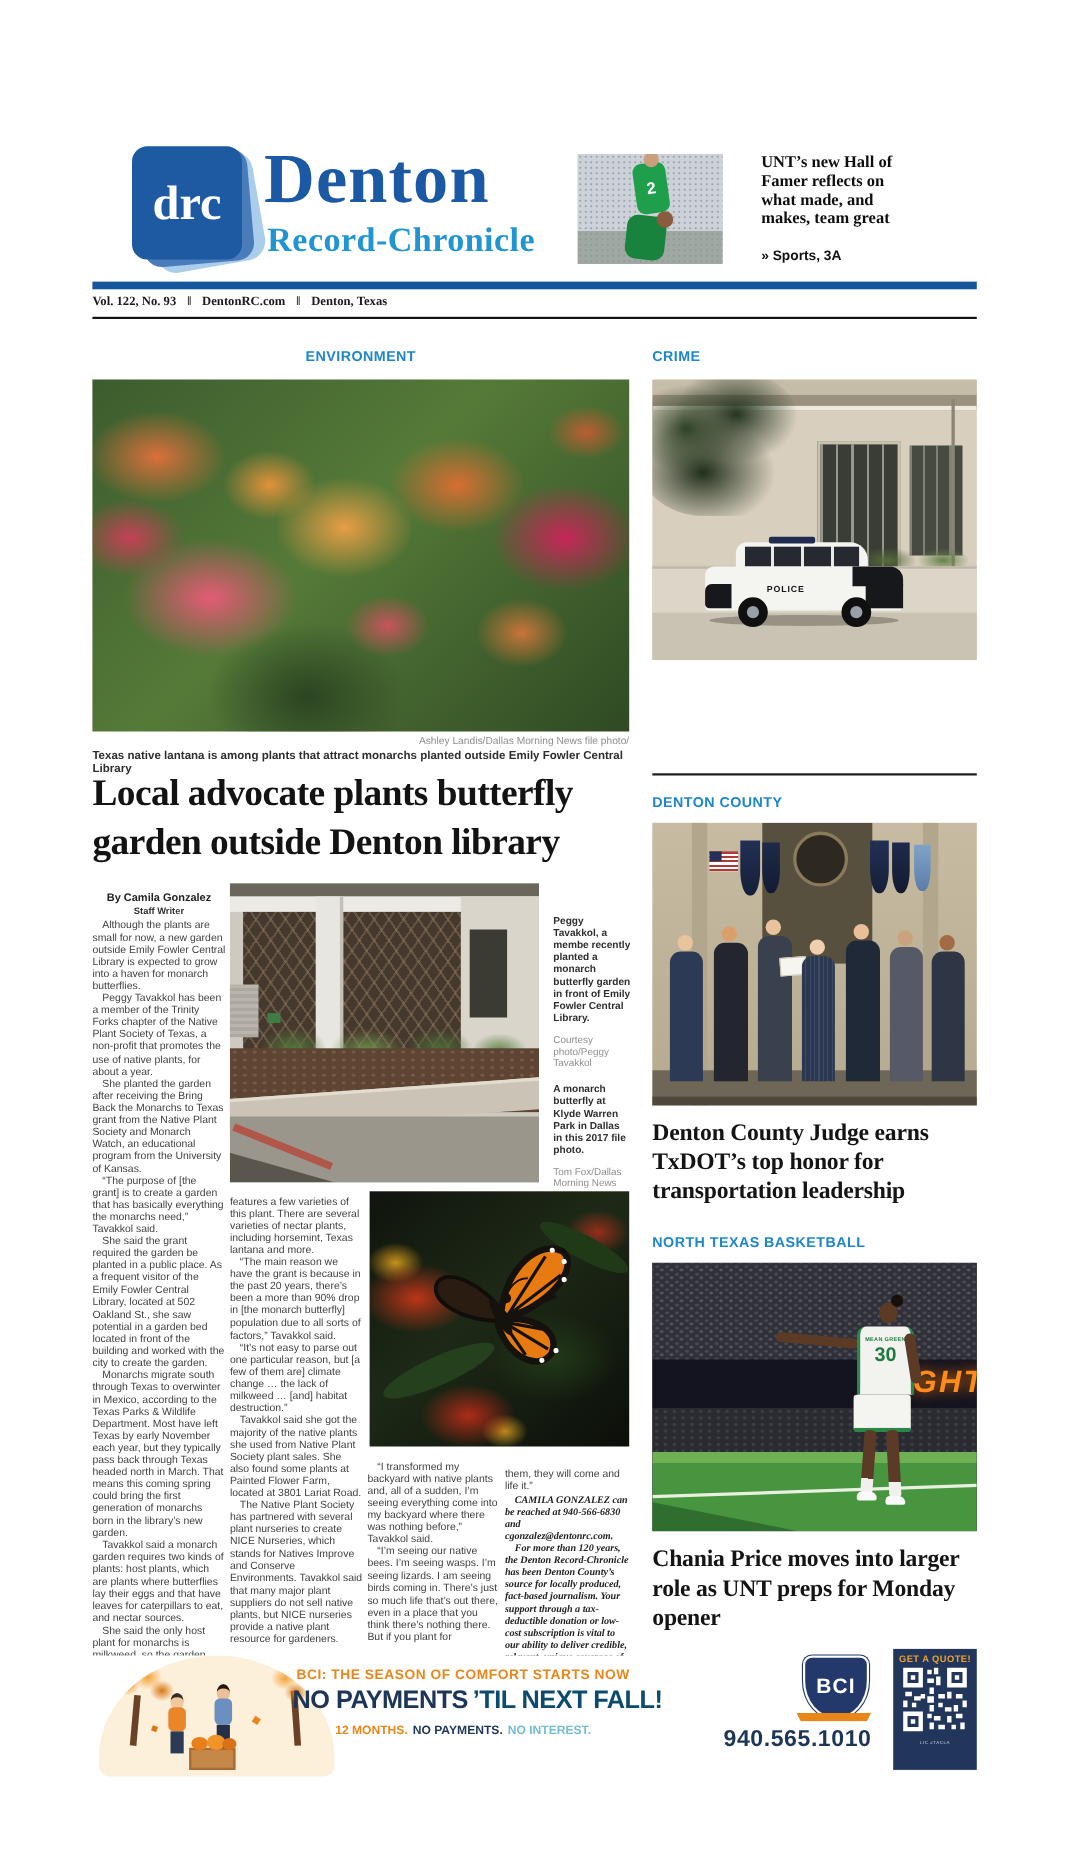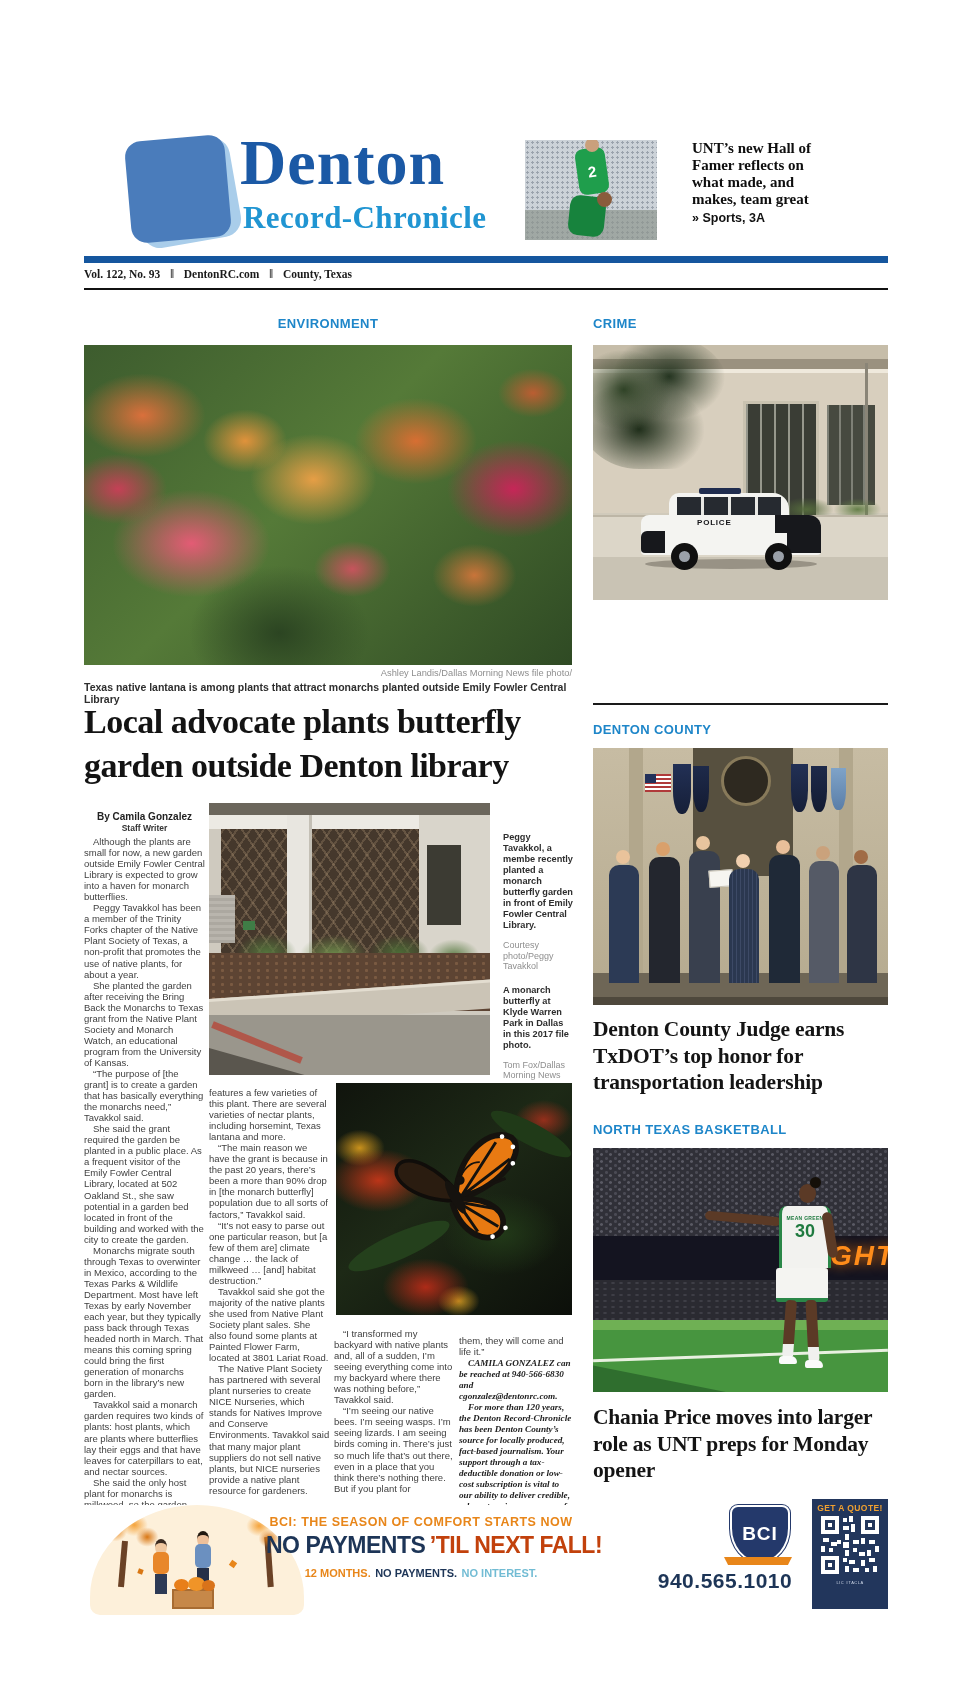--- a/index.html
+++ b/index.html
@@ -24,48 +24,51 @@
 </style>
 </head>
 <body>
 
 <div id="page">
 
 
   <div class="abs" style="left:120px;top:133px;width:113px;height:111px">
     <div class="abs" style="left:16px;top:10px;width:100px;height:100px;background:#a9cdea;border-radius:18px;transform:rotate(-10deg)"></div>
     <div class="abs" style="left:8px;top:5px;width:100px;height:102px;background:#4a7cbb;border-radius:16px;transform:rotate(-5deg)"></div>
+    <div class="abs" style="left:0;top:0;width:100px;height:103px;background:#1d5aa2;border-radius:14px;display:flex;align-items:center;justify-content:center">
+      <span class="serif" style="color:#fff;font-weight:700;font-size:44px">drc</span>
+    </div>
   </div>
 
   <div class="abs serif" style="left:240px;top:126px;font-weight:700;font-size:64px;color:#1b59a5;letter-spacing:1px">Denton</div>
   <div class="abs serif" style="left:243px;top:200px;font-weight:700;font-size:31px;color:#2095d2;letter-spacing:.4px">Record-Chronicle</div>
 
   <div class="photo" style="left:525px;top:140px;width:132px;height:100px;background:
        radial-gradient(#9aa2ac 1px, transparent 1.3px) 0 0/5px 5px,#ccd2d8">
     <div class="abs" style="left:0;top:70px;width:132px;height:30px;background:#8d958f;opacity:.7"></div>
     <div class="abs" style="left:52px;top:8px;width:30px;height:46px;background:#1f9e4c;border-radius:8px;transform:rotate(-8deg);display:flex;align-items:center;justify-content:center">
       <span style="color:#fff;font-weight:bold;font-size:15px">2</span>
     </div>
     <div class="abs" style="left:60px;top:-2px;width:14px;height:14px;background:#caa07c;border-radius:50%"></div>
     <div class="abs" style="left:44px;top:56px;width:36px;height:40px;background:#17833d;border-radius:10px;transform:rotate(6deg)"></div>
     <div class="abs" style="left:72px;top:52px;width:15px;height:15px;background:#8a5c3c;border-radius:50%"></div>
   </div>
 
   <div class="abs" style="left:692px;top:140px;width:126px">
     <div class="serif" style="font-weight:700;font-size:15px;line-height:17px;color:#0e0e0e">UNT’s new Hall of Famer reflects on what made, and makes, team great</div>
-    <div style="margin-top:3px;font-weight:bold;font-size:12.5px;color:#111">» Sports, 3A</div>
+    <div style="margin-top:17px;font-weight:bold;font-size:12.5px;color:#111">» Sports, 3A</div>
   </div>
 
   <div class="abs" style="left:84px;top:256px;width:804px;height:7px;background:#15569e"></div>
   <div class="abs serif" style="left:84px;top:268px;font-weight:700;font-size:11.5px;color:#1a1a1a">
     <span>Vol. 122, No. 93</span>
     <span style="margin:0 7px;color:#333">‖</span>
     <span>DentonRC.com</span>
     <span style="margin:0 7px;color:#333">‖</span>
-    <span>County, Texas</span>
+    <span>Denton, Texas</span>
   </div>
   <div class="abs" style="left:84px;top:288px;width:804px;height:2px;background:#111"></div>
 
   <div class="label" style="left:84px;top:316px;width:488px;text-align:center">ENVIRONMENT</div>
   <div class="label" style="left:593px;top:316px">CRIME</div>
 
   <div class="photo" style="left:84px;top:345px;width:488px;height:320px;background:
       radial-gradient(90px 60px at 12% 22%, rgba(226,112,60,.95), transparent 70%),
       radial-gradient(70px 50px at 7% 45%, rgba(210,60,90,.9), transparent 70%),
       radial-gradient(110px 75px at 22% 62%, rgba(235,90,120,.95), transparent 72%),
@@ -193,21 +196,21 @@
     <div class="abs" style="left:0;top:212px;width:295px;height:43px;background:#c9c3b4"></div>
     <div class="abs" style="left:48px;top:146px;width:180px;height:80px">
       <div class="abs" style="left:4px;top:68px;width:172px;height:10px;background:rgba(60,55,45,.35);border-radius:50%"></div>
       <div class="abs" style="left:28px;top:2px;width:120px;height:26px;background:#f4f4f1;border-radius:10px 16px 0 0"></div>
       <div class="abs" style="left:36px;top:6px;width:104px;height:18px;background:repeating-linear-gradient(90deg,#262a30 0 24px,#e8e8e4 24px 27px)"></div>
       <div class="abs" style="left:58px;top:-3px;width:42px;height:6px;background:#1f2c4e;border-radius:2px"></div>
       <div class="abs" style="left:0;top:24px;width:180px;height:40px;background:#f4f4f1;border-radius:8px 14px 4px 4px"></div>
       <div class="abs" style="left:134px;top:24px;width:46px;height:18px;background:#17181c;border-radius:0 12px 0 0"></div>
       <div class="abs" style="left:146px;top:40px;width:34px;height:22px;background:#17181c"></div>
       <div class="abs" style="left:0;top:40px;width:24px;height:22px;background:#17181c;border-radius:6px 0 0 4px"></div>
-      <span class="abs" style="left:56px;top:27px;font-size:8px;font-weight:800;letter-spacing:.8px;color:#16161a">POLICE</span>
+      <span class="abs" style="left:56px;top:40px;font-size:8px;font-weight:800;letter-spacing:.8px;color:#16161a">POLICE</span>
       <div class="abs" style="left:30px;top:52px;width:27px;height:27px;background:#101010;border-radius:50%"></div>
       <div class="abs" style="left:38px;top:60px;width:11px;height:11px;background:#9aa0a8;border-radius:50%"></div>
       <div class="abs" style="left:124px;top:52px;width:27px;height:27px;background:#101010;border-radius:50%"></div>
       <div class="abs" style="left:132px;top:60px;width:11px;height:11px;background:#9aa0a8;border-radius:50%"></div>
     </div>
   </div>
 
 
   <div class="abs" style="left:593px;top:703px;width:295px;height:2px;background:#1a1a1a"></div>
 
@@ -318,21 +321,21 @@
         radial-gradient(7px 6px at 30% 45%, #cc4b40, transparent 75%),
         radial-gradient(7px 6px at 65% 55%, #b8392f, transparent 75%),
         rad ial-gradient(6px 5px at 50% 30%, #e05a4a, transparent 75%)"></div>
       <div class="abs" style="left:140px;top:56px;width:6px;height:6px;background:#e8861a;transform:rotate(35deg)"></div>
       <div class="abs" style="left:48px;top:64px;width:5px;height:5px;background:#d97714;transform:rotate(20deg)"></div>
     </div>
 
     <div class="abs" style="left:182px;top:10px;width:310px;text-align:center;font-size:12.5px;font-weight:800;letter-spacing:.5px;color:#e8861a">BCI: THE SEASON OF COMFORT STARTS NOW</div>
     <div class="abs" style="left:182px;top:27px;width:310px;text-align:center;white-space:nowrap">
       <span style="font-size:23px;font-weight:800;letter-spacing:-.5px;color:#1d3557">NO PAYMENTS</span>
-      <span style="font-size:23px;font-weight:800;letter-spacing:-.5px;color:#c2410c">’TIL NEXT FALL!</span>
+      <span style="font-size:23px;font-weight:800;letter-spacing:-.5px;color:#0c4a6e">’TIL NEXT FALL!</span>
     </div>
     <div class="abs" style="left:182px;top:58px;width:310px;text-align:center;white-space:nowrap">
       <span style="font-size:11px;font-weight:800;color:#e8861a">12 MONTHS.</span>
       <span style="font-size:11px;font-weight:800;color:#1d3557">NO PAYMENTS.</span>
       <span style="font-size:11px;font-weight:800;color:#72bcd4">NO INTEREST.</span>
     </div>
 
     <div class="abs" style="left:646px;top:0;width:56px;height:54px;background:#24396b;border:2px solid #fff;border-radius:8px 8px 50% 50%/8px 8px 60% 60%;display:flex;align-items:center;justify-content:center;box-shadow:0 0 0 1px #24396b">
       <span style="color:#fff;font-weight:800;font-size:19px;letter-spacing:1px">BCI</span>
     </div>

